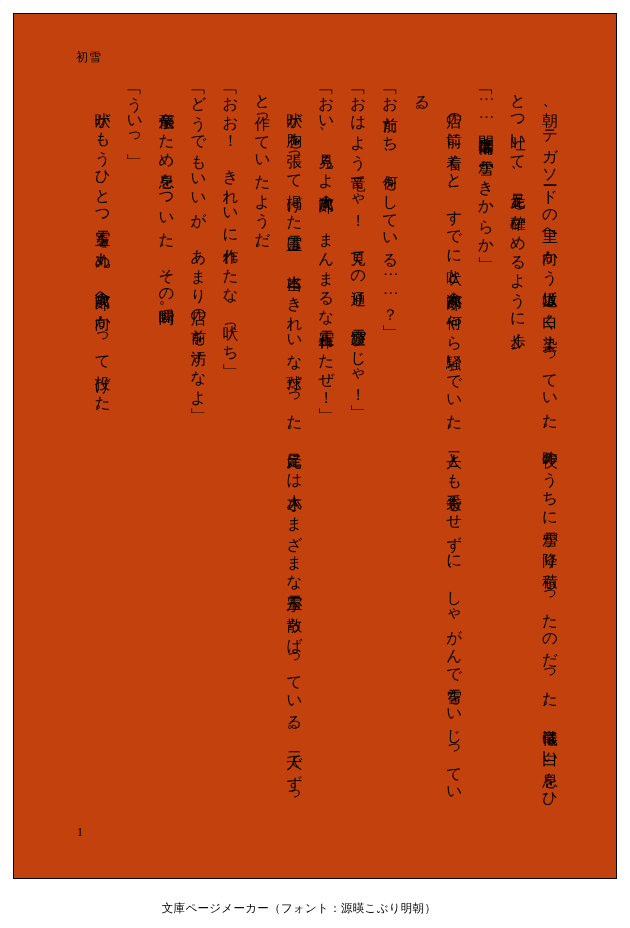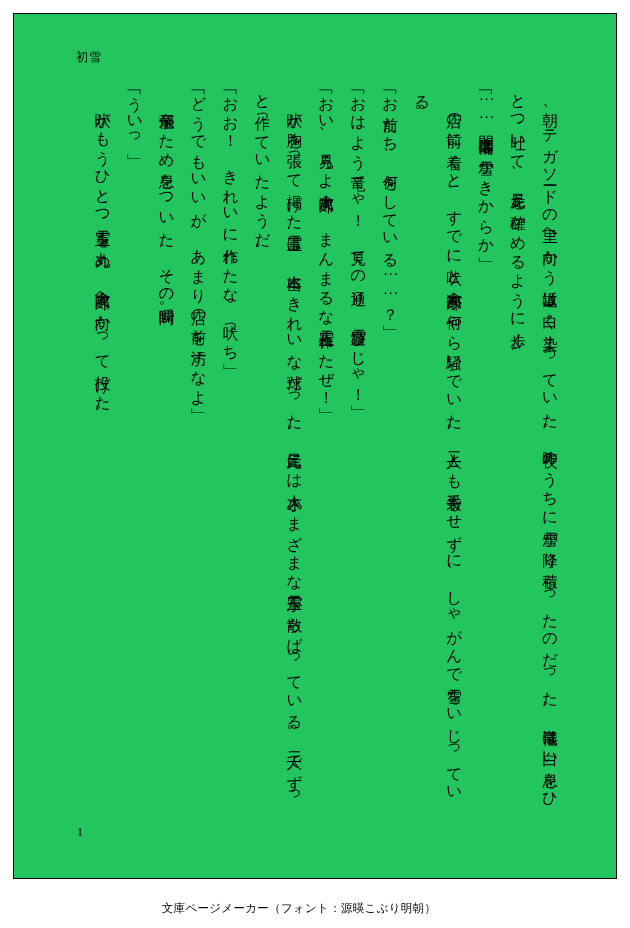--- a/index.html
+++ b/index.html
@@ -27,21 +27,21 @@
 
   
   .sheet {
     position: absolute;
     left: 13px;
     top: 13px;
     width: 604px;
     height: 866px;
     box-sizing: border-box;
     border: 1px solid #000000;
-    background: #22c55e;
+    background: #c2410c;
   }
 
   
   .running-title {
     position: absolute;
     left: 62px;
     top: 37px;
     font-size: 12px;
     letter-spacing: 1px;
     line-height: 1;

